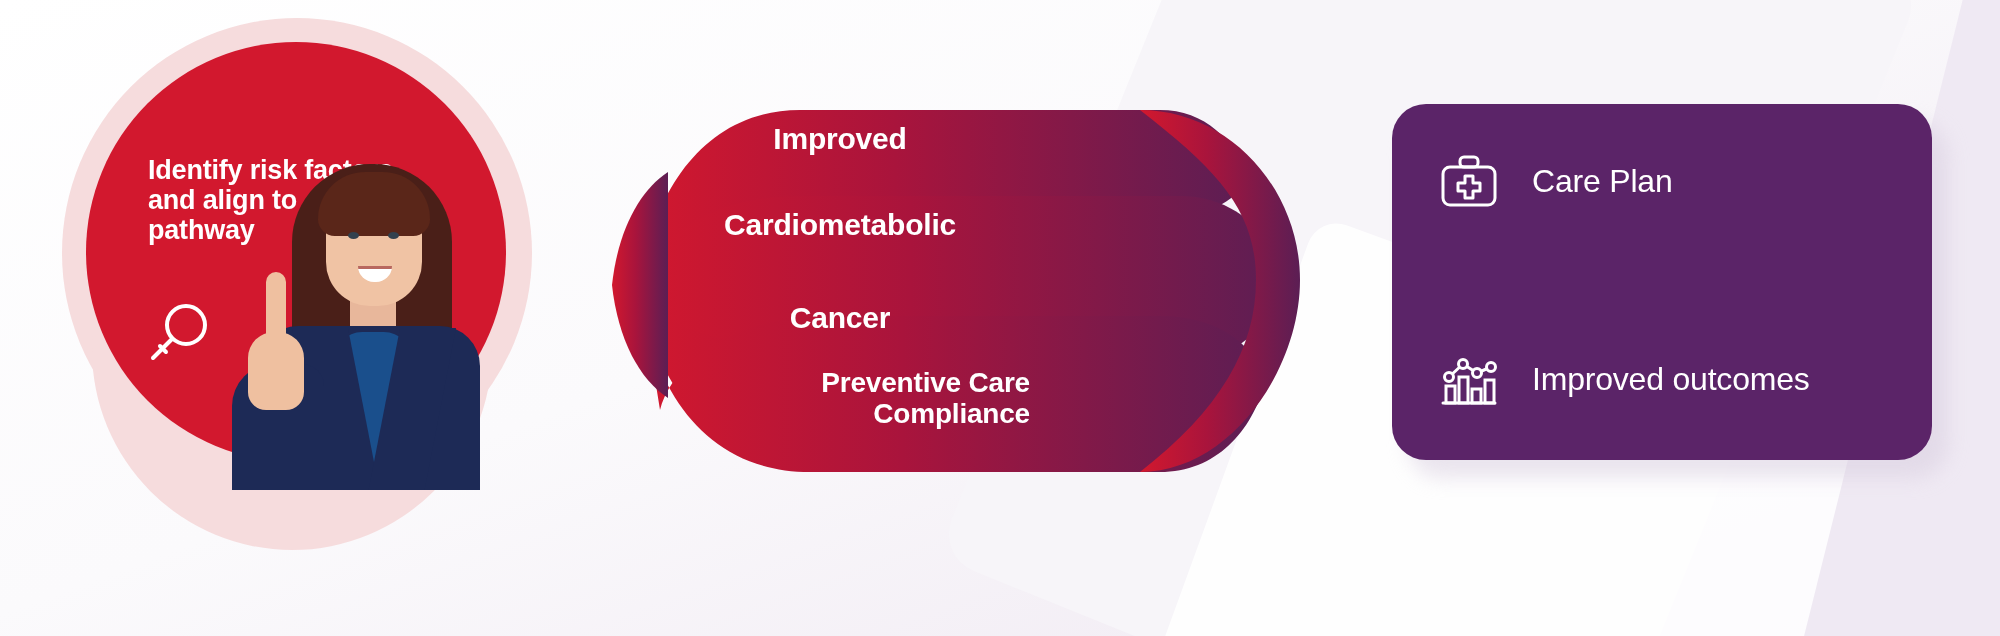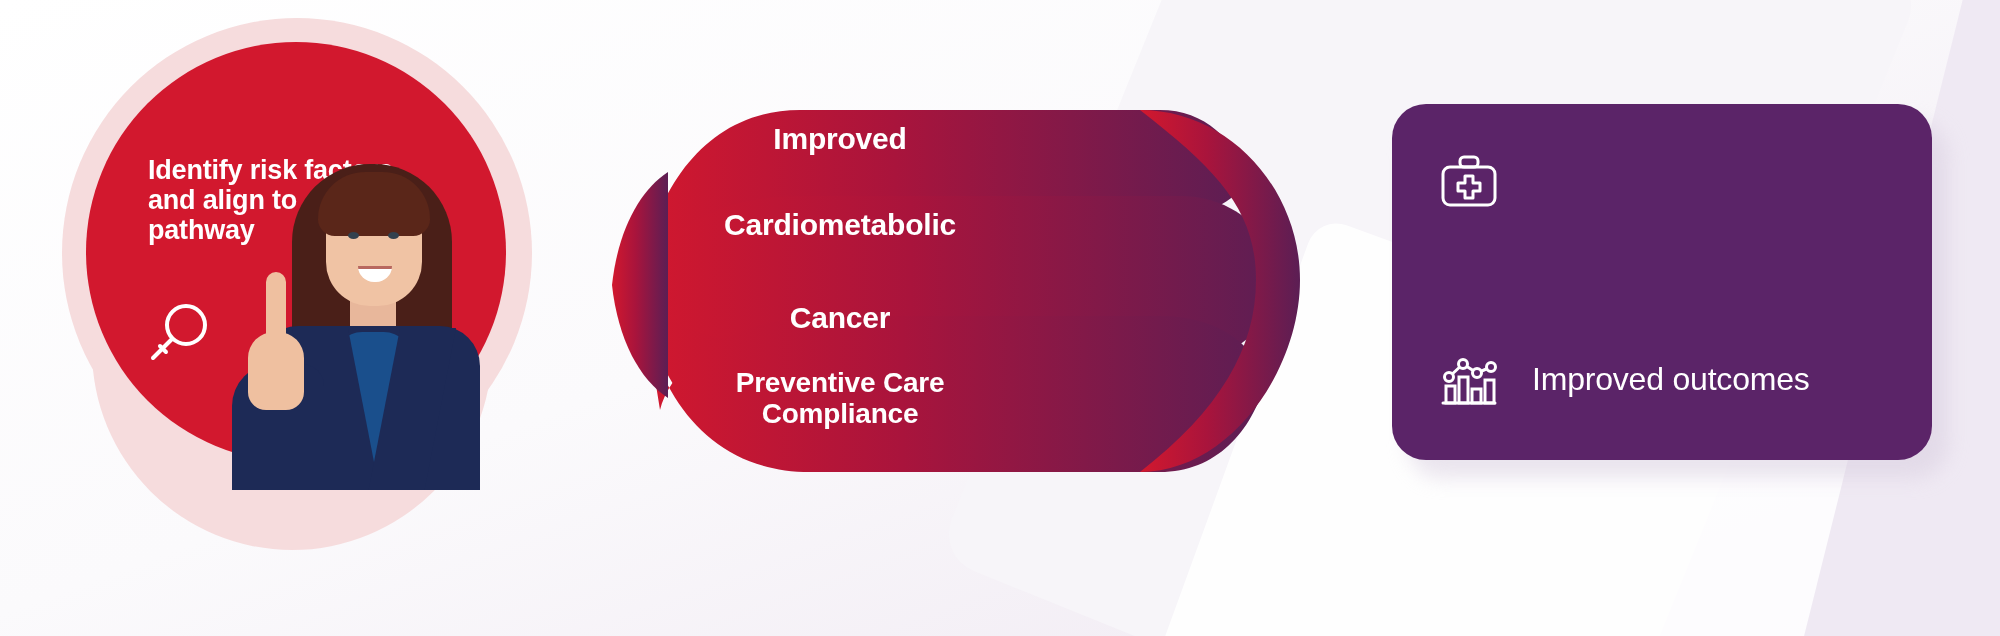--- a/index.html
+++ b/index.html
@@ -66,21 +66,21 @@
     background:#efc0a0;border-radius:10px;}
 
   
   #funnel{position:absolute;left:500px;top:80px;width:800px;height:400px;}
   #funnel svg{display:block;}
   .band-label{position:absolute;color:#fff;font-weight:700;text-align:center;
     line-height:1.1;white-space:pre-line;letter-spacing:-.2px;}
   #label-0{left:700px;top:122px;width:280px;font-size:30px;}
   #label-1{left:640px;top:208px;width:400px;font-size:30px;}
   #label-2{left:700px;top:301px;width:280px;font-size:30px;}
-  #label-3{left:650px;top:368px;width:380px;font-size:28px;}
+  #label-3{left:650px;top:368px;width:380px;font-size:28px;text-align:right;}
 
   
   #card-shadow{position:absolute;left:1408px;top:122px;width:540px;height:356px;
     border-radius:34px;background:#d9cfe0;filter:blur(10px);opacity:.55;}
   #purple-card{position:absolute;left:1392px;top:104px;width:540px;height:356px;
     border-radius:34px;background:#5b2468;}
   .card-row{position:absolute;left:44px;display:flex;align-items:center;gap:30px;}
   #row-0{top:44px;}
   #row-1{top:144px;}
   #row-2{top:242px;}
@@ -169,20 +169,21 @@
 
 <div id="card-shadow"></div>
 <div id="purple-card">
 
   <div class="card-row" id="row-0">
     <svg class="card-icon" viewBox="0 0 66 66">
       <rect x="24" y="9" width="18" height="10" rx="4" fill="none" stroke="#fff" stroke-width="3"></rect>
       <rect x="7" y="19" width="52" height="38" rx="7" fill="none" stroke="#fff" stroke-width="3"></rect>
       <path d="M29 28 h8 v7 h7 v8 h-7 v7 h-8 v-7 h-7 v-8 h7 z" fill="none" stroke="#fff" stroke-width="3" stroke-linejoin="round"></path>
     </svg>
+    <span class="card-label">Care Plan</span>
   </div>
 
 
   <div class="card-row" id="row-2">
     <svg class="card-icon" viewBox="0 0 66 66">
       <line x1="7" y1="57" x2="59" y2="57" stroke="#fff" stroke-width="3" stroke-linecap="round"></line>
       <rect x="10" y="40" width="9" height="17" fill="none" stroke="#fff" stroke-width="3"></rect>
       <rect x="23" y="31" width="9" height="26" fill="none" stroke="#fff" stroke-width="3"></rect>
       <rect x="36" y="43" width="9" height="14" fill="none" stroke="#fff" stroke-width="3"></rect>
       <rect x="49" y="34" width="9" height="23" fill="none" stroke="#fff" stroke-width="3"></rect>

